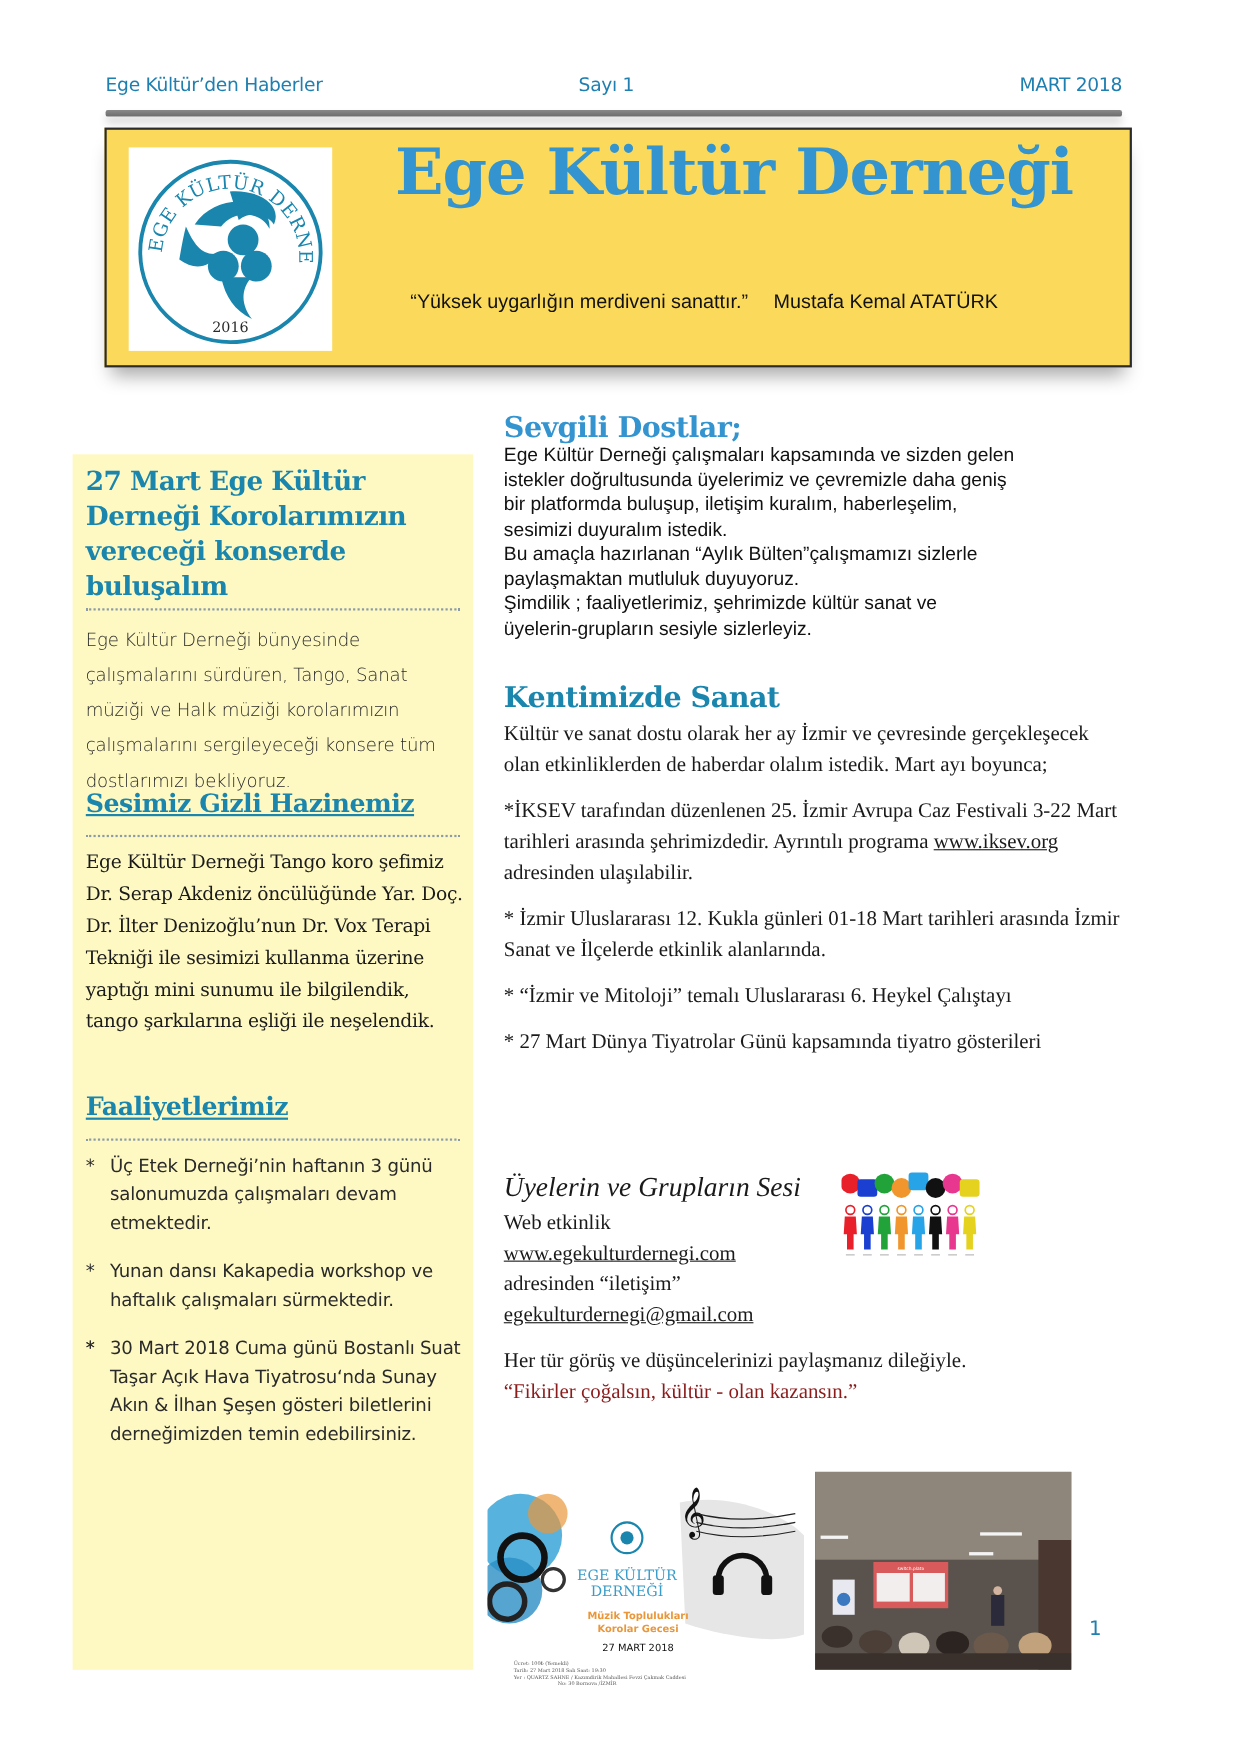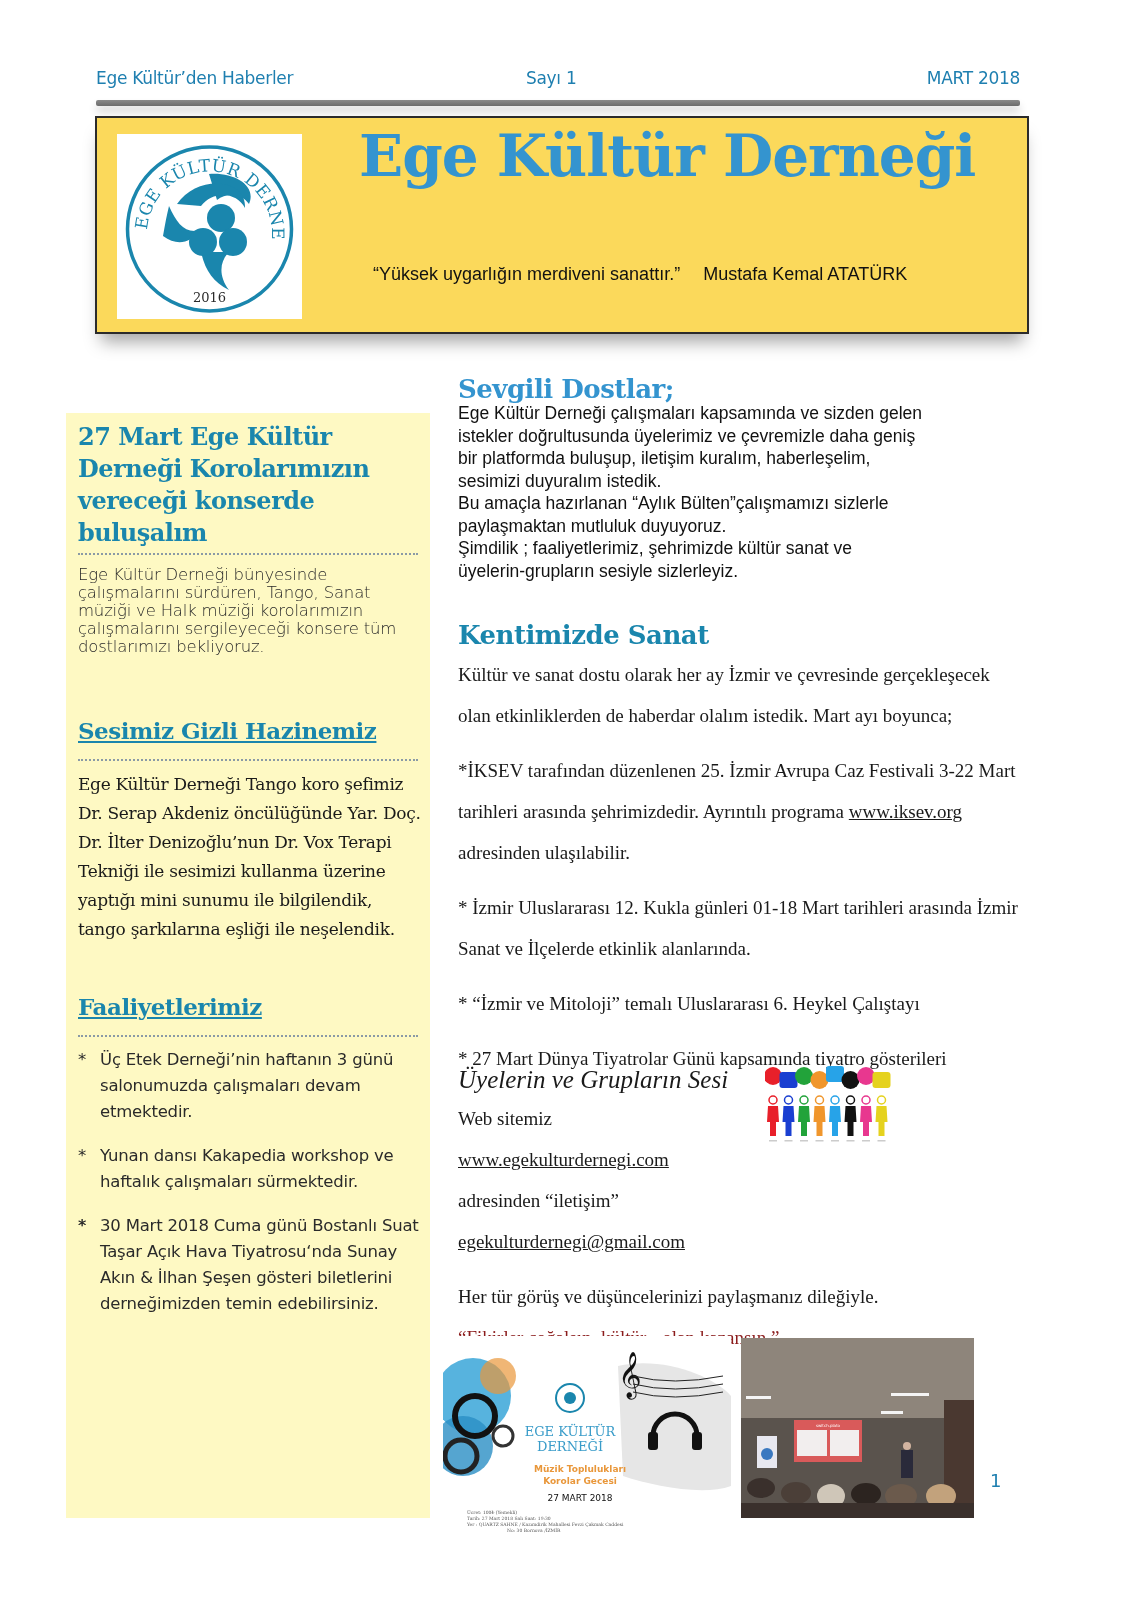--- a/index.html
+++ b/index.html
@@ -26,34 +26,34 @@
   .masthead-quote { position: absolute; left: 276px; top: 146px; font-family: "Liberation Sans", sans-serif;
     font-size: 18px; color: #111; white-space: nowrap; }
   .masthead-quote .author { margin-left: 18px; }
 
   
   .sidebar { position: absolute; left: 66px; top: 389px; width: 364px; height: 1105px; background: #fef9c3; margin-top: 24px; }
   .sb-heading { font-family: "DejaVu Serif", serif; font-weight: bold; color: #1a86ad; letter-spacing: -0.5px; }
   .sb-h1 { position: absolute; left: 12px; top: 8px; width: 340px; font-size: 24px; line-height: 32px; }
   .dotted { position: absolute; left: 12px; width: 340px; border-top: 2px dotted #8a9aa6; }
   .sb-text { position: absolute; left: 12px; width: 345px; font-family: "DejaVu Sans", sans-serif; font-weight: 300;
-    font-size: 16.5px; line-height: 18px; color: #2a2a2a; letter-spacing: -0.2px; }
+    font-size: 16.5px; line-height: 32px; color: #2a2a2a; letter-spacing: -0.2px; }
   .sb-serif { position: absolute; left: 12px; width: 345px; font-family: "DejaVu Serif", serif;
     font-size: 17px; line-height: 29px; color: #1a1a1a; letter-spacing: -0.3px; }
   .sb-h2 { position: absolute; left: 12px; font-size: 23px; line-height: 30px; white-space: nowrap; text-decoration: underline; }
   .bullets { position: absolute; left: 12px; width: 345px; }
   .bullet { position: relative; padding-left: 22px; font-family: "DejaVu Sans", sans-serif; font-size: 16.5px;
     line-height: 26px; color: #2a2a2a; margin-bottom: 18px; letter-spacing: -0.2px; }
   .bullet .star { position: absolute; left: 0; top: 0; }
 
   
   .rc { position: absolute; left: 458px; width: 560px; }
   .rc-h { font-family: "DejaVu Serif", serif; font-weight: bold; font-size: 26px; color: #3494cf; letter-spacing: -0.5px; }
   .intro { font-family: "Liberation Sans", sans-serif; font-size: 17.5px; line-height: 22.5px; color: #111; }
-  .serif-body { font-family: "Liberation Serif", serif; font-size: 19px; line-height: 41px; color: #1a1a1a; }
+  .serif-body { font-family: "Liberation Serif", serif; font-size: 19px; line-height: 28px; color: #1a1a1a; }
   .serif-body p { margin-bottom: 14px; }
   .link { text-decoration: underline; color: #1a1a1a; }
   .teal-h { color: #1a86ad; font-size: 26px; }
   .italic-h { font-family: "Liberation Serif", serif; font-style: italic; font-size: 25px; color: #1a1a1a; }
   .motto { color: #8b1c1c; }
 
   .people-graphic { position: absolute; left: 765px; top: 1062px; width: 130px; height: 82px; }
   .poster { position: absolute; left: 443px; top: 1336px; width: 288px; height: 200px; background: #fff; overflow: hidden; }
   .photo { position: absolute; left: 741px; top: 1338px; width: 233px; height: 180px; overflow: hidden; background: #6d6863; }
   .page-number { position: absolute; left: 990px; top: 1470px; font-family: "DejaVu Sans", sans-serif; font-size: 18px; color: #1e7fb0; }
@@ -139,21 +139,21 @@
     </p>
     <p>* İzmir Uluslararası 12. Kukla günleri 01-18 Mart tarihleri arasında İzmir Sanat ve İlçelerde etkinlik alanlarında.</p>
     <p>* “İzmir ve Mitoloji” temalı Uluslararası 6. Heykel Çalıştayı</p>
     <p>* 27 Mart Dünya Tiyatrolar Günü kapsamında tiyatro gösterileri</p>
   </div>
 </div>
 
 <div class="rc" style="top:1066px;">
   <div class="italic-h">Üyelerin ve Grupların Sesi</div>
   <div class="serif-body" style="margin-top:4px;">
-    <div>Web sitemiz</div>
+    <div>Web etkinlik</div>
     <div><a class="link">www.egekulturdernegi.com</a></div>
     <div>adresinden  “iletişim”</div>
     <div><a class="link">egekulturdernegi@gmail.com</a></div>
     <div style="margin-top:14px;">Her tür görüş ve düşüncelerinizi paylaşmanız dileğiyle.</div>
     <div class="motto">“Fikirler çoğalsın, kültür - olan kazansın.”</div>
   </div>
 </div>
 
 <svg class="people-graphic" viewBox="0 0 130 82" id="people-svg">
     <g>

